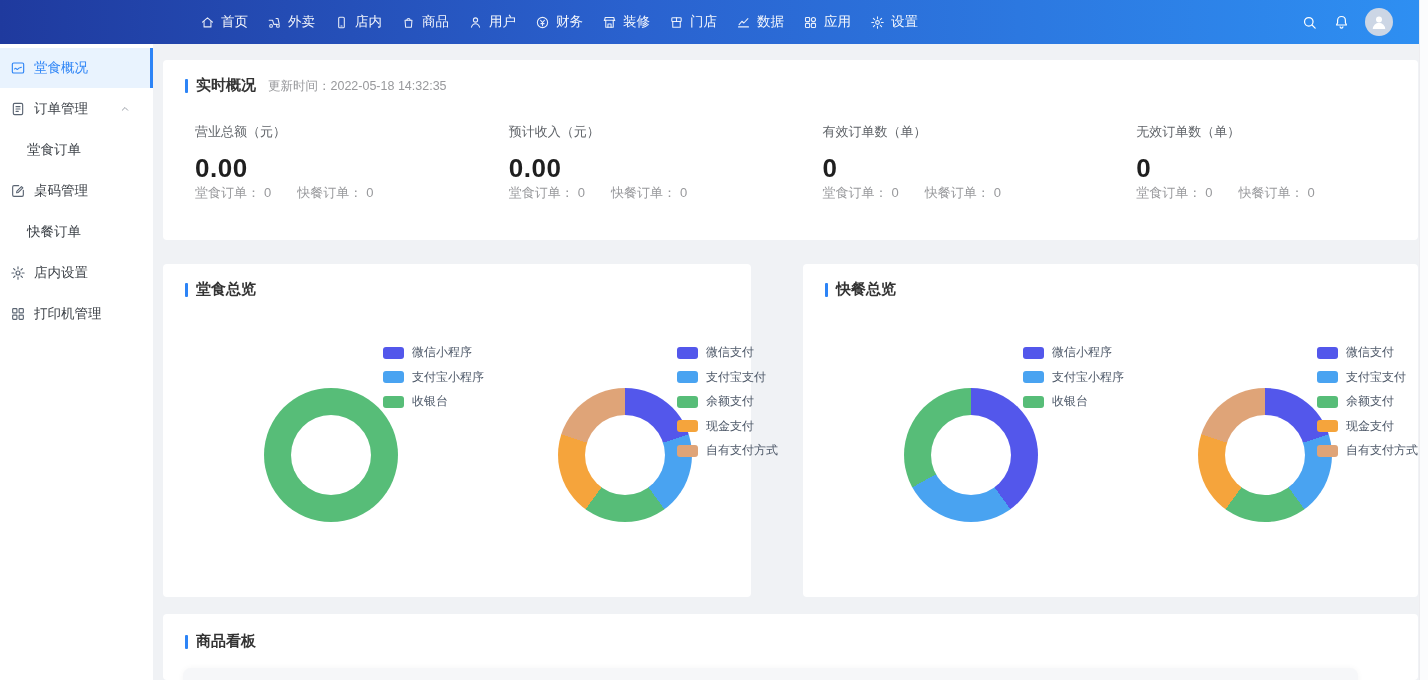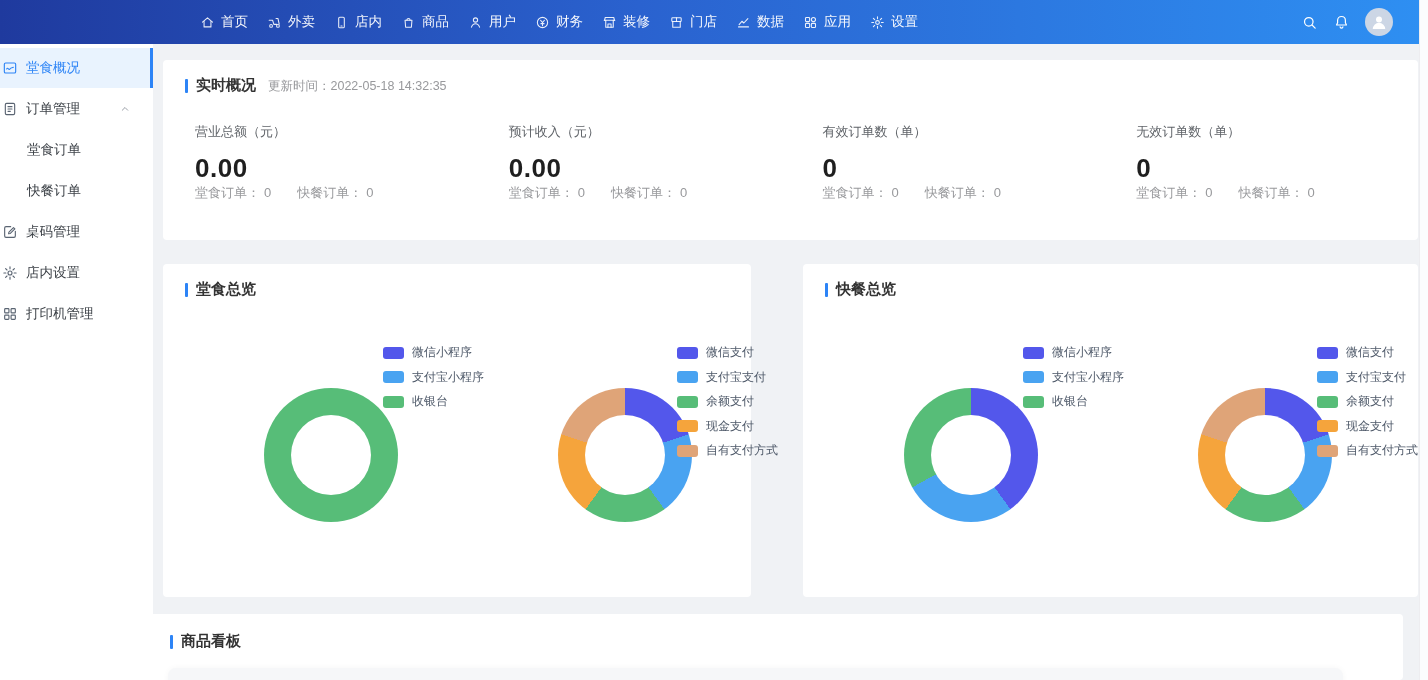--- a/index.html
+++ b/index.html
@@ -33,21 +33,21 @@
   }
   .avatar svg { width:20px; height:20px; }
 
   
   .sidebar {
     position:absolute; left:0; top:44px; width:153px; height:636px;
     background:#fff; padding-top:4px; z-index:5;
   }
   .side-item {
     position:relative; height:40px; display:flex; align-items:center;
-    padding-left:2px; font-size:13.5px; color:#3a3f45; cursor:pointer; margin-bottom:1px;
+    padding-left:10px; font-size:13.5px; color:#3a3f45; cursor:pointer; margin-bottom:1px;
   }
   .side-item .s-icon { width:16px; height:16px; margin-right:8px; color:#5a6472; }
   .side-item.child { padding-left:27px; }
   .side-item.active { background:#e9f3fe; color:#2d84f6; }
   .side-item.active .s-icon { color:#2d84f6; }
   .side-item.active::after {
     content:""; position:absolute; right:0; top:0; width:3px; height:100%; background:#2d84f6;
   }
   .chevron { position:absolute; right:22px; width:12px; height:12px; color:#8a9099; }
 
@@ -76,21 +76,21 @@
   .chart-group.g0 { left:0; }
   .chart-group.g1 { left:294px; }
   .donut { position:absolute; left:101px; top:124px; width:134px; height:134px; border-radius:50%; }
   .donut .hole { position:absolute; left:27px; top:27px; width:80px; height:80px; border-radius:50%; background:#fff; }
   .legend { position:absolute; left:220px; top:80px; }
   .legend-item { display:flex; align-items:center; margin-bottom:7.5px; cursor:pointer; }
   .legend-chip { width:21px; height:12px; border-radius:3px; margin-right:8px; flex:none; }
   .legend-label { font-size:12px; color:#4e5969; white-space:nowrap; }
 
   
-  .goods-card { left:148px; top:614px; width:1255px; height:66px; overflow:hidden; }
+  .goods-card { left:163px; top:614px; width:1255px; height:66px; overflow:hidden; }
   .goods-card .card-title { padding-top:18px; }
   .goods-table-head {
     position:absolute; left:20px; top:54px; width:1175px; height:24px;
     background:#f6f7f9; border-radius:8px 8px 0 0;
     box-shadow:0 0 6px rgba(0,0,0,.04);
   }
 
   
   .scroll-strip {
     position:absolute; left:1419px; top:0; width:9px; height:680px;
@@ -251,31 +251,31 @@
       <span class="side-label">订单管理</span>
       <span class="icon chevron">
         <svg viewBox="0 0 24 24">
           <path d="M6.5 14.5 12 9l5.5 5.5"></path>
         </svg>
       </span>
     </div>
     <div class="side-item child">
       <span class="side-label">堂食订单</span>
     </div>
+    <div class="side-item">
+      <span class="icon s-icon">
+        <svg viewBox="0 0 24 24">
+          <path d="M20 11v7a2 2 0 0 1-2 2H6a2 2 0 0 1-2-2V6a2 2 0 0 1 2-2h7"></path>
+          <path d="M12.5 14.2 19.3 7.4l-2.1-2.1-6.8 6.8-.5 2.6z"></path>
+        </svg>
+      </span>
+      <span class="side-label">桌码管理</span>
+    </div>
     <div class="side-item child">
       <span class="side-label">快餐订单</span>
-    </div>
-    <div class="side-item">
-      <span class="icon s-icon">
-        <svg viewBox="0 0 24 24">
-          <path d="M20 11v7a2 2 0 0 1-2 2H6a2 2 0 0 1-2-2V6a2 2 0 0 1 2-2h7"></path>
-          <path d="M12.5 14.2 19.3 7.4l-2.1-2.1-6.8 6.8-.5 2.6z"></path>
-        </svg>
-      </span>
-      <span class="side-label">桌码管理</span>
     </div>
     <div class="side-item">
       <span class="icon s-icon">
         <svg viewBox="0 0 24 24">
           <circle cx="12" cy="12" r="3"></circle>
           <path d="M12 2.8v3M12 18.2v3M2.8 12h3M18.2 12h3M5.4 5.4l2.1 2.1M16.5 16.5l2.1 2.1M18.6 5.4l-2.1 2.1M7.5 16.5l-2.1 2.1"></path>
         </svg>
       </span>
       <span class="side-label">店内设置</span>
     </div>

